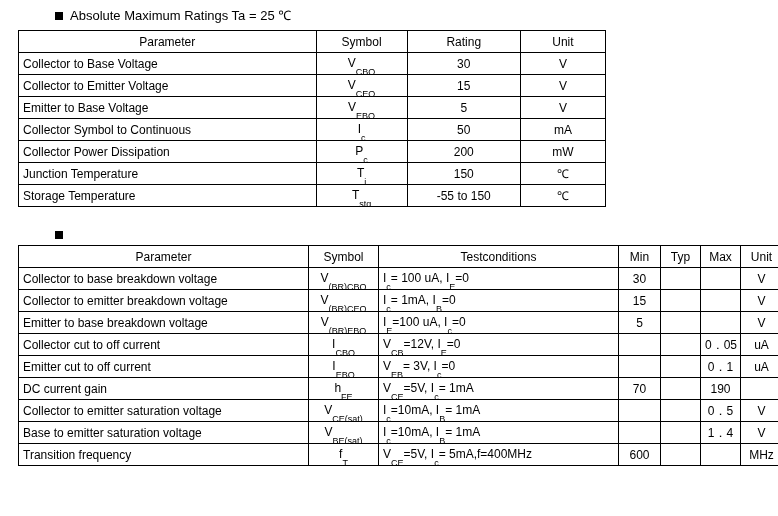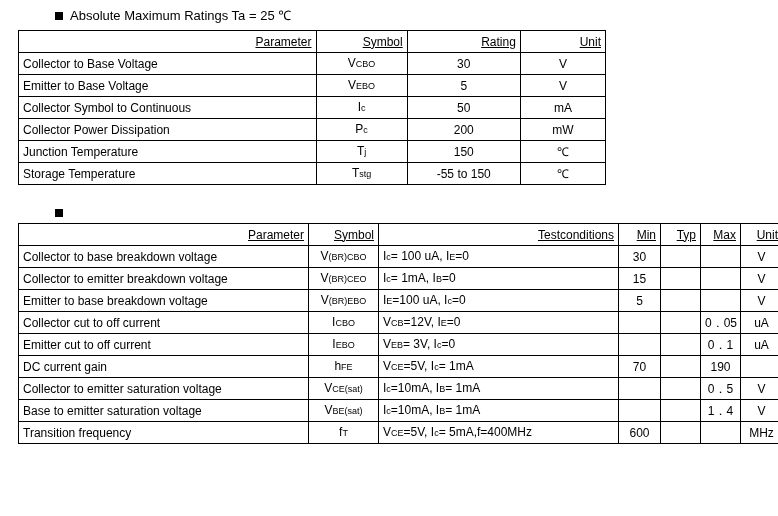--- a/index.html
+++ b/index.html
@@ -47,30 +47,29 @@
     border: 1px solid #000;
     font-size: 12px;
     font-weight: normal;
     height: 21px;
     padding: 0 4px;
     line-height: 14px;
     white-space: nowrap;
     overflow: hidden;
   }
   .hdr td {
-    text-align: right;
-    text-decoration: underline;
+    text-align: center;
   }
   .c-left { text-align: left; }
   .c-center { text-align: center; }
   .sub {
     font-size: 9px;
     vertical-align: baseline;
     position: relative;
-    top: 0;
+    top: 8px;
   }
   
   #table-abs-max {
     width: 588px;
     margin-left: 8px;
   }
   
   #table-elec {
     width: 756px;
     margin-left: 8px;
@@ -104,20 +103,26 @@
         <td>Unit</td>
       </tr>
 
       <tr>
         <td class="c-left">Collector to Base Voltage</td>
         <td class="c-center"><span>V</span><span class="sub">CBO</span></td>
         <td class="c-center">30</td>
         <td class="c-center">V</td>
       </tr>
 
+      <tr>
+        <td class="c-left">Collector to Emitter Voltage</td>
+        <td class="c-center"><span>V</span><span class="sub">CEO</span></td>
+        <td class="c-center">15</td>
+        <td class="c-center">V</td>
+      </tr>
 
       <tr>
         <td class="c-left">Emitter to Base Voltage</td>
         <td class="c-center"><span>V</span><span class="sub">EBO</span></td>
         <td class="c-center">5</td>
         <td class="c-center">V</td>
       </tr>
 
       <tr>
         <td class="c-left">Collector Symbol to Continuous</td>

